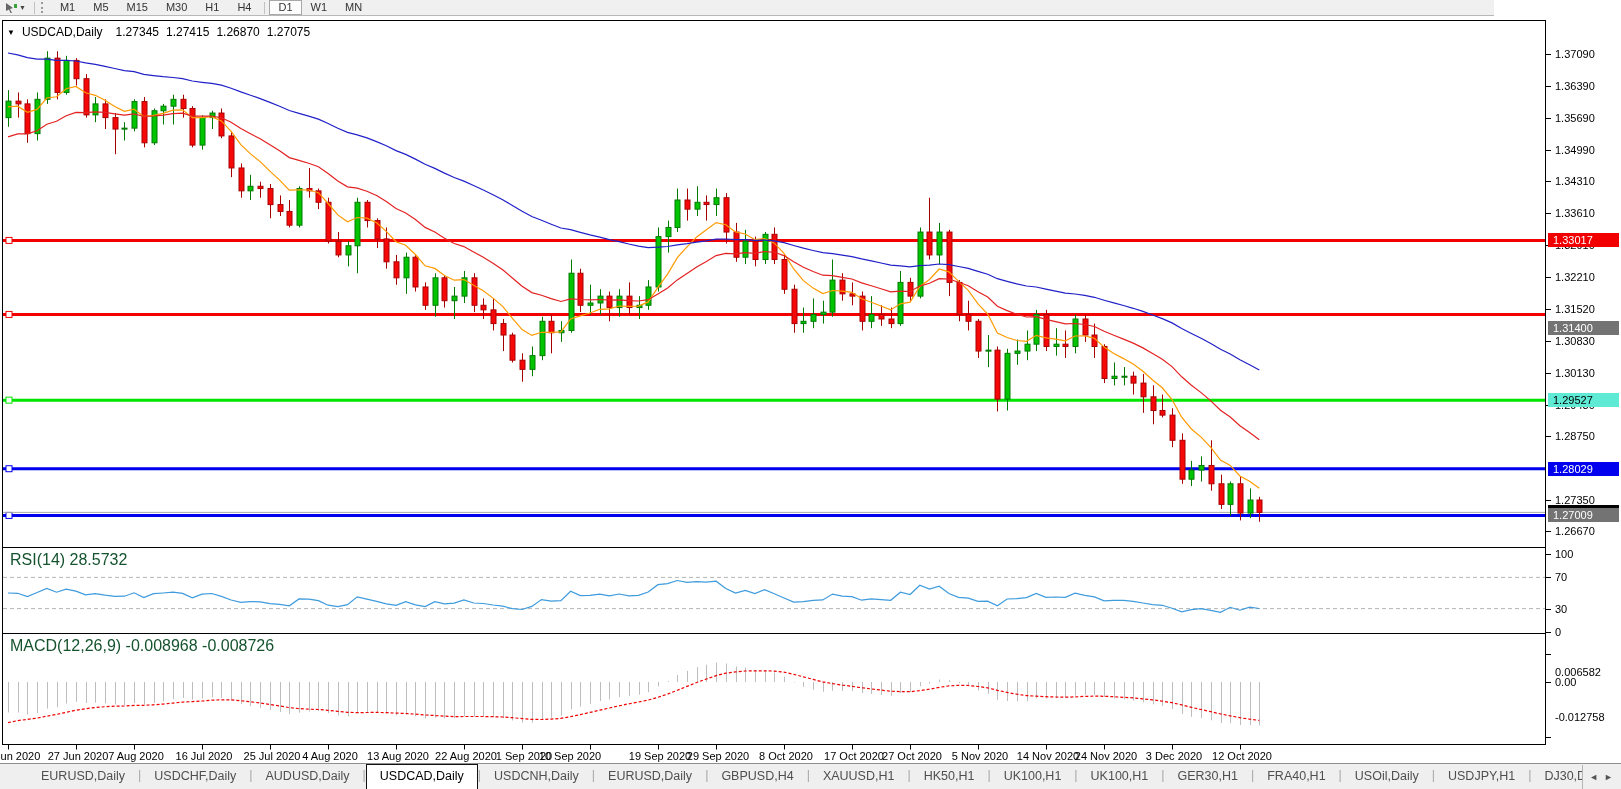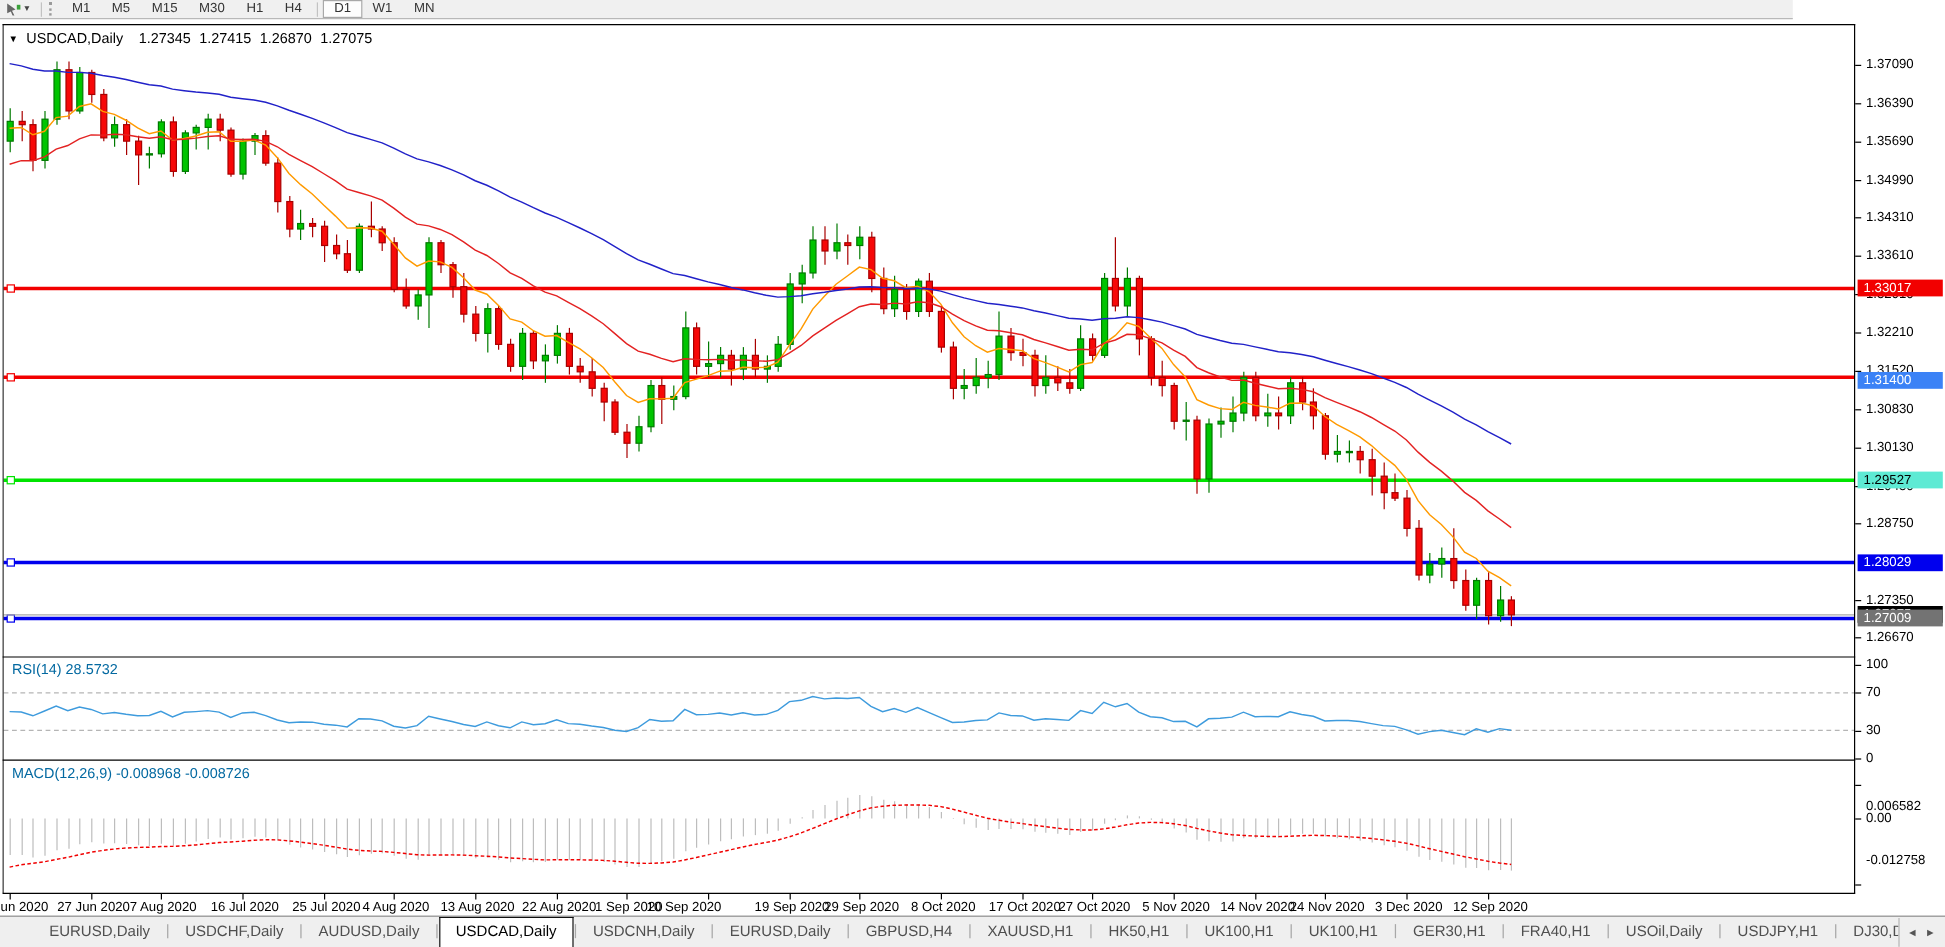--- a/index.html
+++ b/index.html
@@ -11,21 +11,21 @@
   .tb-caret{font-size:7px;color:#444;margin:0 4px 0 1px;}
   .tb-sep{width:1px;height:12px;background:#c2c2c2;margin:0 4px;}
   .tb-grip{width:3px;height:11px;border-left:2px dotted #9a9a9a;margin:0 5px 0 2px;}
   .tf-btn{padding:1px 8px;cursor:default;color:#333;border:1px solid transparent;line-height:11px;}
   .tf-btn.active{background:#fdfdfd;border:1px solid #a8a8a8;}
   
   .chart-frame{position:absolute;left:0;top:20px;width:1621px;height:742px;background:#fff;}
   #chart-svg{position:absolute;left:2px;top:0;}
   .chart-title{position:absolute;left:7px;top:5px;font-size:12px;color:#000;display:flex;gap:7px;align-items:center;z-index:5;}
   .chart-title .tri{font-size:8px;}
-  .pane-label{position:absolute;left:10px;font-size:12px;color:#0369a1;z-index:5;}
+  .pane-label{position:absolute;left:10px;font-size:16px;color:#14532d;z-index:5;}
   .axis-col{position:absolute;left:1546px;top:0;width:75px;height:740px;font-size:11px;color:#000;}
   .axis-tick{position:absolute;left:9px;height:13px;line-height:13px;}
   .axis-dash{position:absolute;left:0;width:5px;height:1px;background:#000;}
   .axis-badge{position:absolute;left:2px;right:2px;height:14px;line-height:14px;padding-left:5px;font-size:11px;}
   .date-row{position:absolute;left:2px;top:727px;width:1543px;height:15px;}
   .date-label{position:absolute;width:96px;text-align:center;font-size:11px;color:#000;top:3px;}
   
   .tabbar{position:absolute;left:0;top:763px;width:1621px;height:26px;background:#efefef;
           border-top:1px solid #8f8f8f;display:flex;align-items:stretch;font-size:12.5px;}
   .tabs{display:flex;overflow:hidden;white-space:nowrap;width:1570px;padding-left:28px;}
@@ -566,21 +566,21 @@
       <div class="axis-dash" style="top: 612px;"></div>
       <div class="axis-tick" style="top: 606px;">0</div>
       <div class="axis-dash" style="top: 634px;"></div>
       <div class="axis-tick" style="top: 628px; margin-top: 18px;">0.006582</div>
       <div class="axis-dash" style="top: 662px;"></div>
       <div class="axis-tick" style="top: 656px;">0.00</div>
       <div class="axis-dash" style="top: 717px;"></div>
       <div class="axis-tick" style="top: 691px; text-align: center;">-0.012758</div>
       <div class="axis-badge" style="top: 485px; background: rgb(0, 0, 0); color: rgb(255, 255, 255);">1.27075</div>
       <div class="axis-badge" style="top: 213px; background: rgb(242, 0, 0); color: rgb(255, 255, 255);">1.33017</div>
-      <div class="axis-badge" style="top: 290px; background: #3b82f6; color: rgb(255, 255, 255);">1.31400</div>
+      <div class="axis-badge" style="top: 301px; background: #737373; color: rgb(255, 255, 255);">1.31400</div>
       <div class="axis-badge" style="top: 373px; background: #5eead4; color: rgb(0, 0, 0);">1.29527</div>
       <div class="axis-badge" style="top: 442px; background: rgb(0, 0, 238); color: rgb(255, 255, 255);">1.28029</div>
       <div class="axis-badge" style="top: 488px; background: #737373; color: rgb(255, 255, 255);">1.27009</div>
     </div>
   <div class="date-row" id="date-row">
       <div class="date-label" style="left: -40px;">18 Jun 2020</div>
       <div class="date-label" style="left: 28px;">27 Jun 2020</div>
       <div class="date-label" style="left: 86px;">7 Aug 2020</div>
       <div class="date-label" style="left: 154px;">16 Jul 2020</div>
       <div class="date-label" style="left: 222px;">25 Jul 2020</div>
@@ -591,21 +591,21 @@
       <div class="date-label" style="left: 520px;">10 Sep 2020</div>
       <div class="date-label" style="left: 610px;">19 Sep 2020</div>
       <div class="date-label" style="left: 668px;">29 Sep 2020</div>
       <div class="date-label" style="left: 736px;">8 Oct 2020</div>
       <div class="date-label" style="left: 804px;">17 Oct 2020</div>
       <div class="date-label" style="left: 862px;">27 Oct 2020</div>
       <div class="date-label" style="left: 930px;">5 Nov 2020</div>
       <div class="date-label" style="left: 998px;">14 Nov 2020</div>
       <div class="date-label" style="left: 1056px;">24 Nov 2020</div>
       <div class="date-label" style="left: 1124px;">3 Dec 2020</div>
-      <div class="date-label" style="left: 1192px;">12 Sep 2020</div>
+      <div class="date-label" style="left: 1192px;">12 Oct 2020</div>
     </div>
 </div>
 
 <div class="tabbar">
   <div class="tabs" id="tabs">
       <span class="tab">EURUSD,Daily</span>
       <span class="tab-sep">|</span>
       <span class="tab">USDCHF,Daily</span>
       <span class="tab-sep">|</span>
       <span class="tab">AUDUSD,Daily</span>

